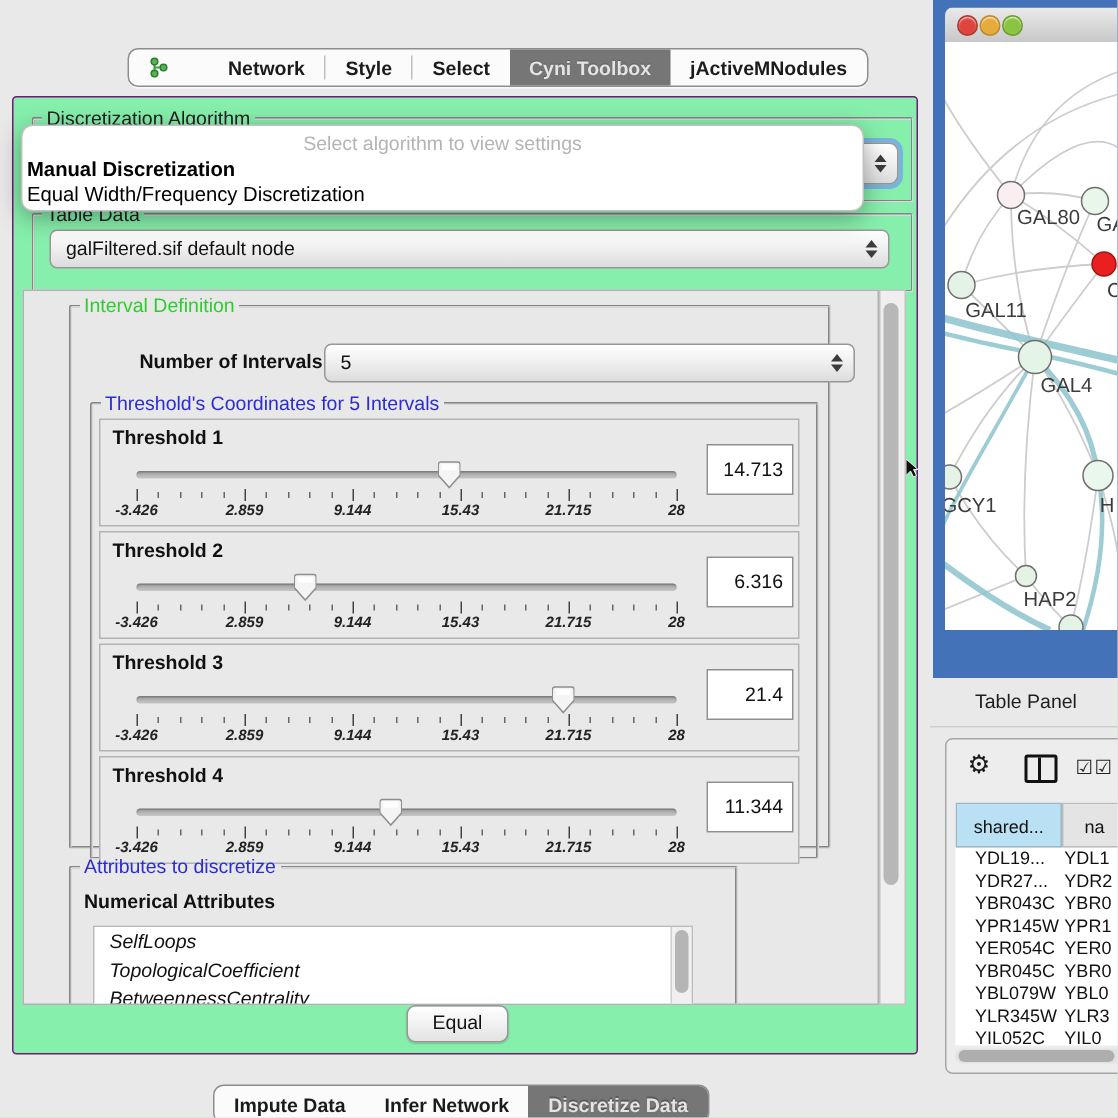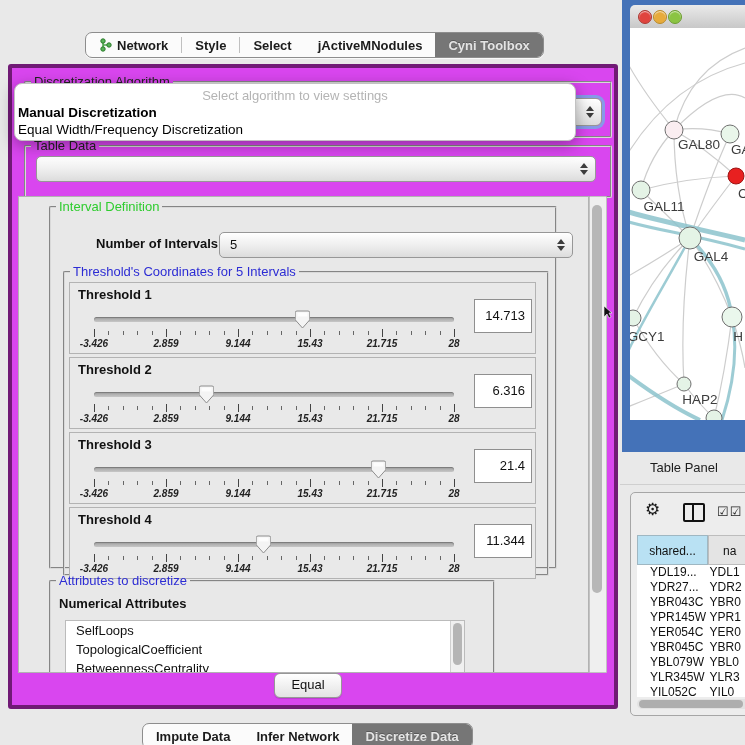--- a/index.html
+++ b/index.html
@@ -9,25 +9,25 @@
   #left-panel{position:absolute;left:0;top:0;width:620px;height:745px;background:#e9e9e9;}
   #titlebar{position:absolute;left:0;top:0;width:620px;height:28px;background:#ececec;border-bottom:1px solid #c3c3c3;}
   #panel-title{position:absolute;left:10px;top:0;line-height:28px;font-size:13px;color:#1d1d1d;}
   #float-icon{position:absolute;left:562px;top:8px;width:11px;height:10px;border:2px solid #1a1a1a;border-radius:1px;}
   #close-icon{position:absolute;left:583px;top:4px;font-size:14px;font-weight:900;color:#111;}
   .tabbar{position:absolute;display:flex;align-items:stretch;background:#fbfbfb;border:1px solid #8d8d8d;border-radius:7px;height:24px;box-shadow:0 1px 0 rgba(255,255,255,.7);}
   #top-tabbar{left:85px;top:32px;}
   #bottom-tabbar{left:142px;top:703px;margin-top:20px;}
   .tab{display:flex;align-items:center;padding:0 13px;font-size:13px;font-weight:bold;color:#1b1b1b;white-space:nowrap;cursor:default;}
   .tab.sel{background:#767676;color:#e4e4e4;text-shadow:0 -1px 0 rgba(0,0,0,.25);}
-  .tab:first-child{border-radius:6px 0 0 6px;}
+  .tab:first-child{border-radius:6px 0 0 6px;gap:35px;}
   .tab:last-child{border-radius:0 6px 6px 0;}
   .tabsep{width:1px;background:#c0c0c0;margin:4px 0;}
   .tabicon{margin-right:5px;display:inline-flex;}
-  #content-frame{position:absolute;left:8px;top:64px;width:602px;height:637px;border:4px solid #701a75;border-radius:3px;background:#d946ef;}
+  #content-frame{position:absolute;left:8px;top:64px;width:602px;height:637px;border:1px solid #701a75;border-radius:3px;background:#86efac;}
   fieldset{position:absolute;margin:0;padding:0;border:2px groove #d9d9d9;border-radius:2px;}
   legend{font-size:13px;color:#222;padding:0 3px;margin-left:5px;}
   legend.green{color:var(--green-label);}
   legend.blue{color:var(--blue-label);}
   
   .combo{position:absolute;background:linear-gradient(#ffffff,#ededed 55%,#dcdcdc);border:1px solid #979797;border-radius:5px;box-shadow:inset 0 1px 0 #fff;font-size:13px;color:#111;}
   .combo .val{position:absolute;left:10px;top:0;line-height:24px;white-space:nowrap;}
   .stepper{position:absolute;right:7px;top:50%;transform:translateY(-50%);display:flex;flex-direction:column;align-items:center;}
   .arr-up{width:0;height:0;border-left:4px solid transparent;border-right:4px solid transparent;border-bottom:5px solid #3c3c3c;margin-bottom:2px;}
   .arr-dn{width:0;height:0;border-left:4px solid transparent;border-right:4px solid transparent;border-top:5px solid #3c3c3c;}
@@ -51,21 +51,21 @@
   .ticks{position:absolute;left:0;top:20px;width:100%;height:8px;}
   .tick{position:absolute;top:2px;width:1px;height:4px;background:#666;}
   .tick.major{top:0;height:8px;background:#444;}
   .tlabels{position:absolute;left:0;top:29px;width:100%;height:12px;}
   .tlab{position:absolute;transform:translateX(-50%);font-size:10px;font-weight:bold;color:#222;white-space:nowrap;}
   .valbox{position:absolute;left:404px;top:16px;width:56px;height:32px;background:#fff;border:1px solid #8f8f8f;}
   .valbox span{position:absolute;right:6px;top:0;line-height:32px;font-size:13px;color:#111;}
   #fs-attr{left:30px;top:376px;width:442px;height:120px;}
   #attr-title{position:absolute;left:8px;top:8px;font-size:13px;font-weight:bold;color:#111;}
   #attr-list{position:absolute;left:14px;top:32px;width:398px;height:70px;background:#fff;border:1px solid #bbb;overflow:hidden;}
-  .attr-item{padding-left:10px;font-size:13px;line-height:19px;color:#111;white-space:nowrap;}
+  .attr-item{padding-left:10px;font-size:13px;line-height:19px;color:#111;white-space:nowrap;font-style:italic;}
   #attr-scroll{position:absolute;right:0;top:0;width:13px;height:70px;background:#f0f0f0;border-left:1px solid #d0d0d0;}
   #attr-scroll .vthumb{position:absolute;left:2px;top:2px;width:9px;height:42px;background:#b5b5b5;border-radius:5px;}
   #apply-btn{position:absolute;left:262px;top:605px;width:66px;height:23px;background:linear-gradient(#ffffff,#e3e3e3);border:1px solid #979797;border-radius:6px;font-size:13px;color:#111;text-align:center;line-height:21px;box-shadow:0 1px 1px rgba(0,0,0,.15);}
   
   #algo-popup{position:absolute;left:14px;top:83px;width:560px;height:56px;background:#fff;border:1px solid #c2c2c2;border-radius:8px;box-shadow:0 4px 16px rgba(0,0,0,.35);z-index:50;}
   #popup-placeholder{position:absolute;left:0;top:4px;width:100%;text-align:center;font-size:13px;color:#b4b4b4;}
   .popup-item{position:absolute;left:3px;font-size:13.5px;color:#000;white-space:nowrap;}
   
   #net-window{position:absolute;left:622px;top:0;width:123px;height:452px;background:var(--win-blue);padding-left:36px;}
   #net-titlebar{position:absolute;left:8px;top:5px;width:115px;height:23px;background:linear-gradient(#eaeaea,#c8c8c8);border-bottom:1px solid #9c9c9c;border-radius:5px 0 0 0;}
@@ -116,43 +116,44 @@
           <span>Network</span>
         </div>
         <div class="tabsep"></div>
         <div class="tab">
           <span>Style</span>
         </div>
         <div class="tabsep"></div>
         <div class="tab">
           <span>Select</span>
         </div>
+        <div class="tab sel">
+          <span>Cyni Toolbox</span>
+        </div>
         <div class="tab">
           <span>jActiveMNodules</span>
-        </div>
-        <div class="tab sel">
-          <span>Cyni Toolbox</span>
         </div>
       </div>
 
     <div id="content-frame">
 
       <fieldset id="fs-algo">
         <legend>Discretization Algorithm</legend>
       </fieldset>
       <div id="algo-combo" class="combo">
         <span class="stepper">
             <span class="arr-up"></span>
             <span class="arr-dn"></span>
           </span>
       </div>
 
       <fieldset id="fs-tabledata">
         <legend>Table Data</legend>
         <div id="tabledata-combo" class="combo">
+          <span class="val">galFiltered.sif default node</span>
           <span class="stepper">
               <span class="arr-up"></span>
               <span class="arr-dn"></span>
             </span>
         </div>
       </fieldset>
 
       <div id="scroll-area">
         <fieldset id="fs-interval">
           <legend class="green">Interval Definition</legend>

